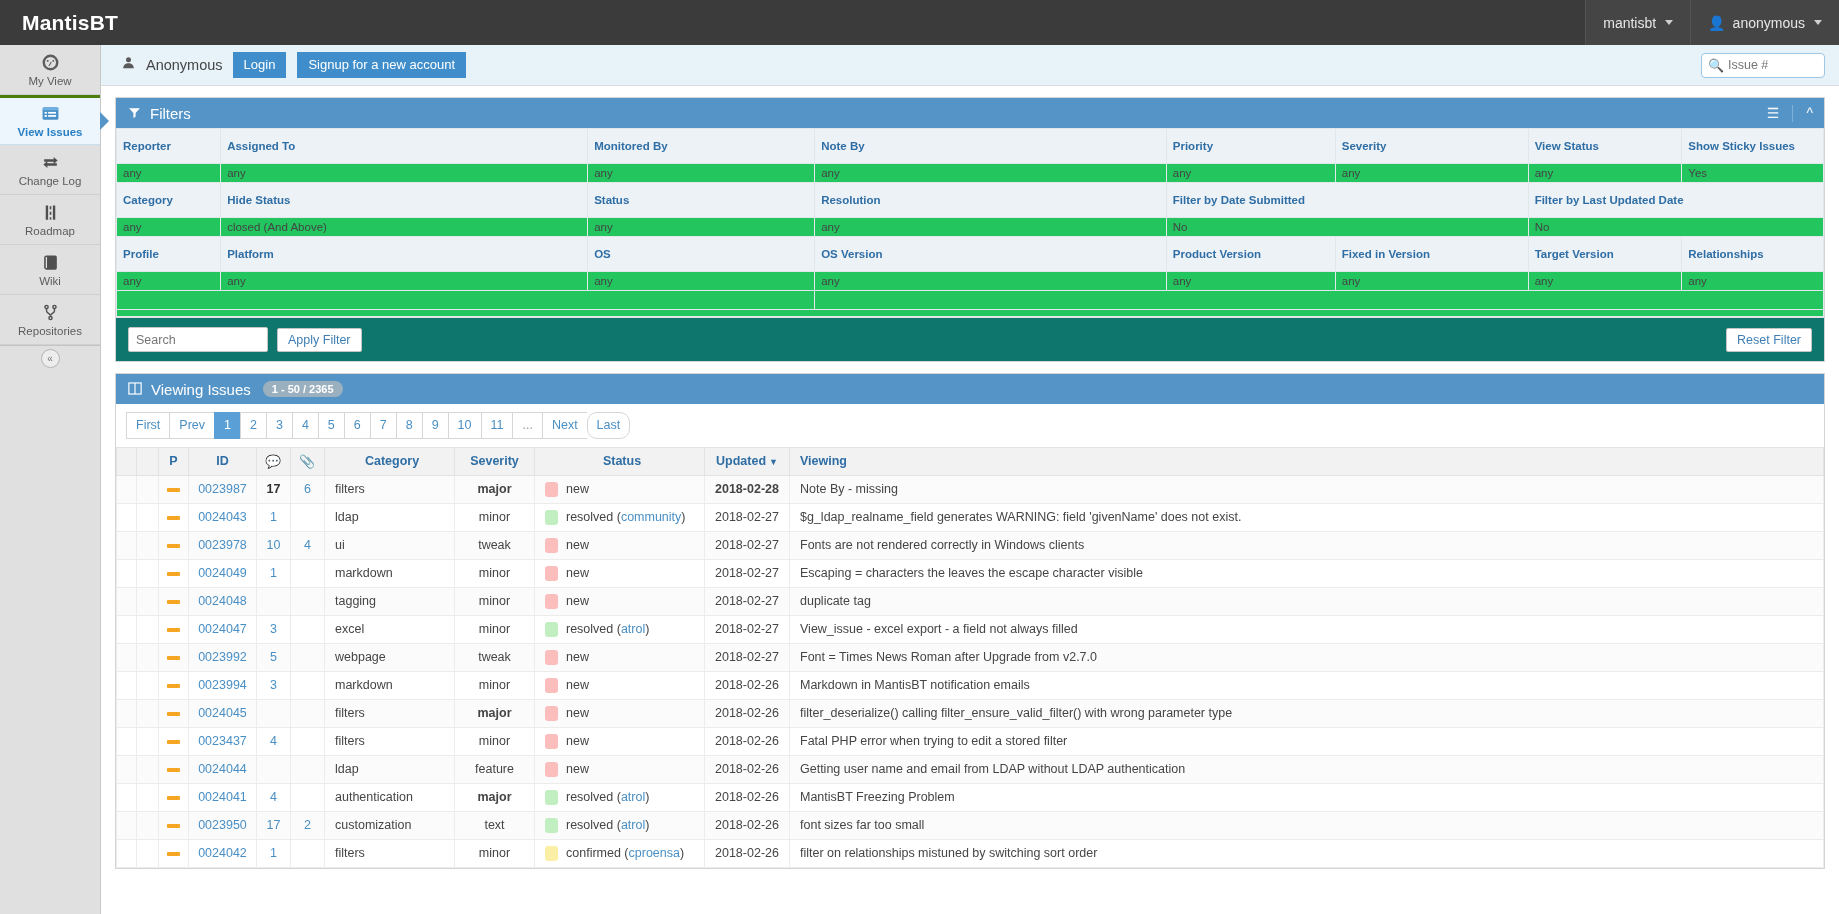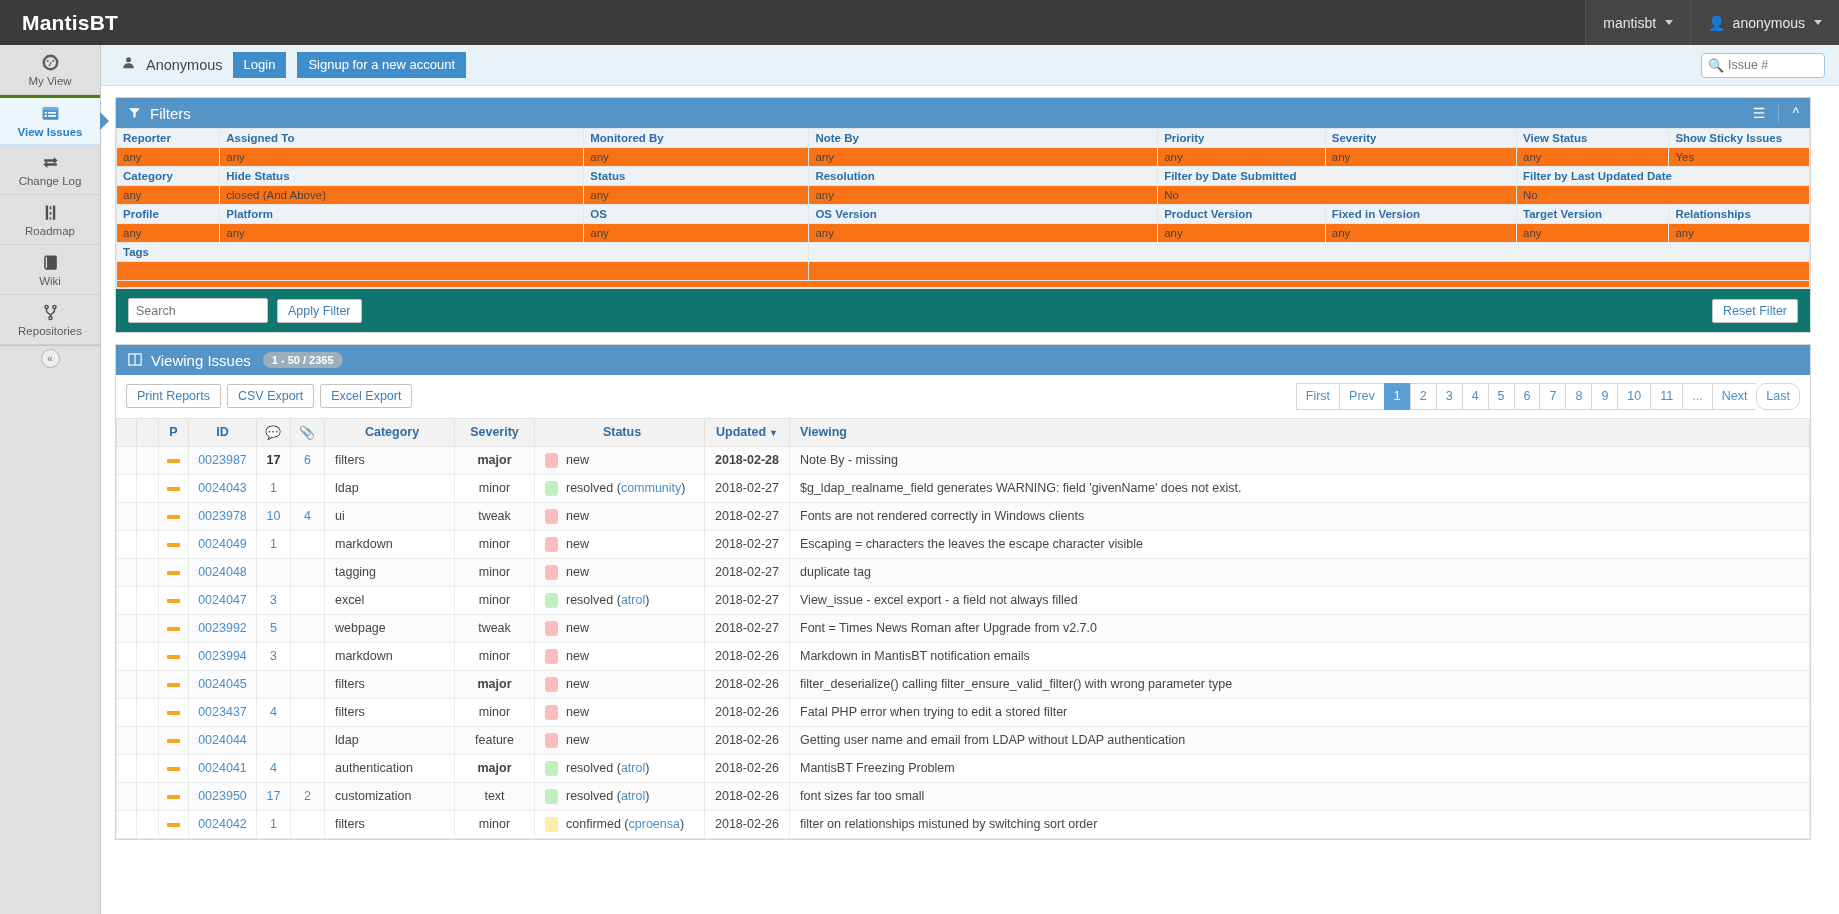--- a/index.html
+++ b/index.html
@@ -91,45 +91,45 @@
   .issue-search input {
     width: 100%; height: 25px; border: 1px solid #9dc7e5; border-radius: 4px;
     padding: 0 6px 0 26px; font-size: 12.5px; color: #777;
     font-family: inherit; outline: none; background: #fff;
   }
   .issue-search .sicon-mag {
     position: absolute; left: 7px; top: 5px; color: #7aa9cd; font-size: 13px;
   }
 
   
-  .panel { margin: 11px 28px 0 14px; border: 1px solid #d5d5d5; background: #fff; }
+  .panel { margin: 11px 14px 0 14px; border: 1px solid #d5d5d5; background: #fff; }
   .panel-head {
     background: #5494c7; color: #fff; height: 30px;
     display: flex; align-items: center; justify-content: space-between;
     padding: 0 11px 0 12px;
   }
   .panel-title { display: flex; align-items: center; gap: 9px; font-size: 15px; }
   .panel-head-icons { display: flex; align-items: center; gap: 13px; }
   .hd-ico { cursor: pointer; opacity: .95; font-size: 14px; line-height: 1; }
   .vsep { width: 1px; height: 17px; background: #7fb0d8; }
 
   .badge-count {
     background: #9bb0bf; color: #fff; border-radius: 10px;
     font-size: 11px; padding: 2px 9px; font-weight: bold; margin-left: 3px;
   }
 
   
   table.ftable { width: 100%; border-collapse: collapse; table-layout: fixed; }
   table.ftable th {
     background: #edf2f6; color: #2f6ea5; font-size: 11.5px; font-weight: bold;
-    text-align: left; padding: 3px 6px; border: 1px solid #e0e6ea;
+    text-align: left; padding: 11px 6px; border: 1px solid #e0e6ea;
     height: 19px;
   }
   table.ftable td {
-    background: #f97316; color: #444; font-size: 11.5px;
+    background: #22c55e; color: #444; font-size: 11.5px;
     text-align: left; padding: 3px 6px; border: 1px solid #e5e8ea;
     height: 19px; white-space: nowrap; overflow: hidden;
   }
   .tags-blank { height: 19px; }
   .ft-sep td { background: #fbfbfb; border-left: none; border-right: none; }
 
   .filter-actions {
     background: #0f766e; padding: 9px 12px; display: flex;
     align-items: center; justify-content: space-between;
     border-top: 1px solid #e0e0e0;
@@ -400,24 +400,20 @@
             <td colspan="2">any</td>
             <td>any</td>
             <td colspan="2">any</td>
             <td>any</td>
             <td>any</td>
             <td>any</td>
             <td>any</td>
           </tr>
 
           <tr>
-            <th colspan="4">Tags</th>
-            <th colspan="6"></th>
-          </tr>
-          <tr>
             <td colspan="4" class="tags-blank"></td>
             <td colspan="6" class="tags-blank"></td>
           </tr>
           <tr class="ft-sep">
             <td colspan="10" style="height:7px; padding:0;"></td>
           </tr>
 
         </tbody>
       </table>
 
@@ -439,25 +435,20 @@
                 <line x1="12" y1="1.5" x2="12" y2="20.5"></line>
               </svg>
           </span>
           <span>Viewing Issues</span>
           <span class="badge-count">1 - 50 / 2365</span>
         </div>
         <div class="panel-head-icons"></div>
       </div>
 
       <div class="issues-toolbar">
-        <div class="export-btns">
-          <button class="btn-ghost">Print Reports</button>
-          <button class="btn-ghost">CSV Export</button>
-          <button class="btn-ghost">Excel Export</button>
-        </div>
         <div class="pager">
           <div class="pg">First</div>
           <div class="pg">Prev</div>
           <div class="pg current">1</div>
           <div class="pg">2</div>
           <div class="pg">3</div>
           <div class="pg">4</div>
           <div class="pg">5</div>
           <div class="pg">6</div>
           <div class="pg">7</div>

